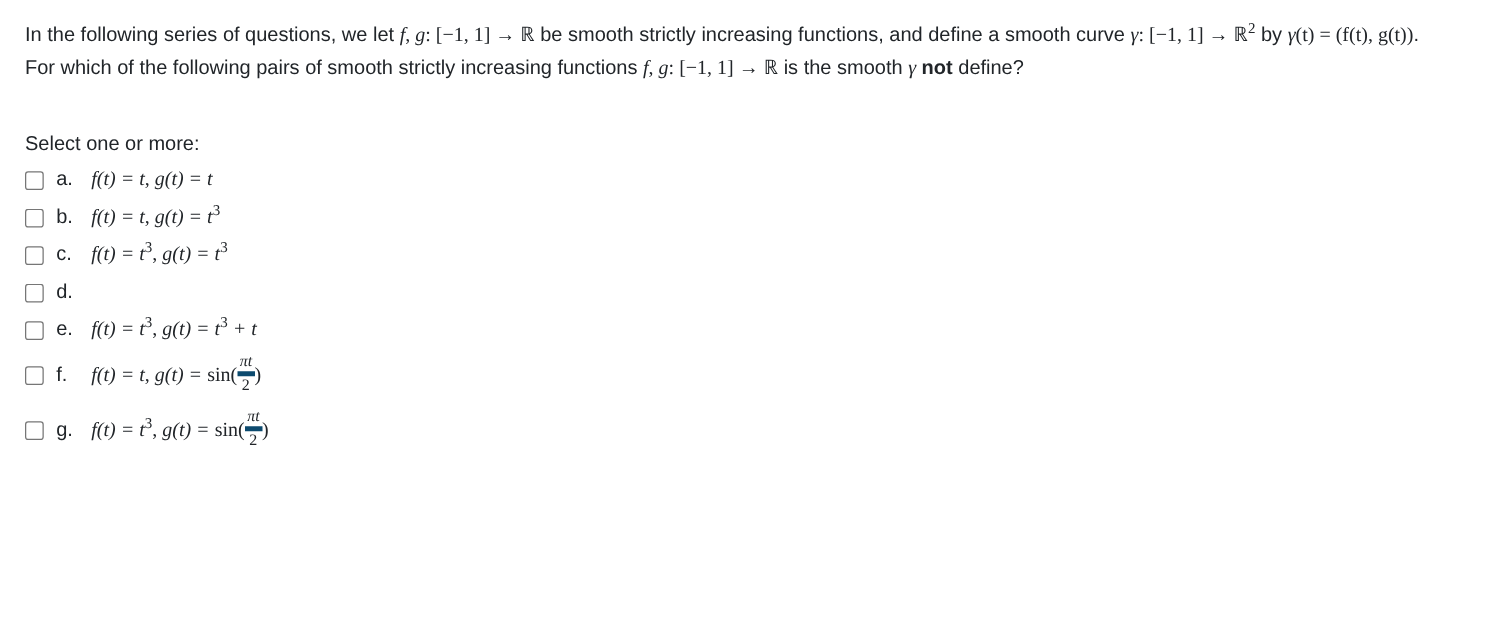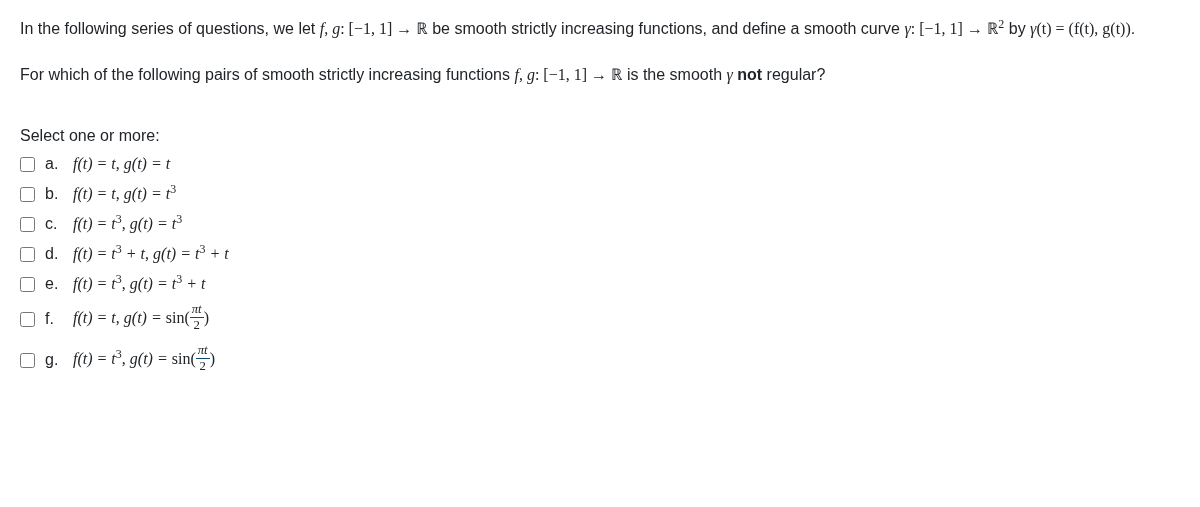--- a/index.html
+++ b/index.html
@@ -10,21 +10,21 @@
     body {
       font-family: Arial, Helvetica, sans-serif;
       font-size: 16px;
       color: #212529;
       padding: 16px 20px;
       background: #fff;
       width: 1200px;
     }
     .question-intro {
       line-height: 1.6;
-      margin-bottom: 20px;
+      margin-bottom: 0;
     }
     .question-prompt {
       line-height: 1.6;
       margin-bottom: 28px;
     }
     .select-label {
       margin-bottom: 10px;
       margin-top: 40px;
     }
     .options {
@@ -68,21 +68,21 @@
       text-align: center;
       font-size: 0.8em;
       line-height: 1;
       font-style: italic;
       font-family: 'Times New Roman', Times, serif;
       position: relative;
       top: -2px;
     }
     .frac .num {
       display: block;
-      border-bottom: 1px solid #0c4a6e;
+      border-bottom: 4px solid #0c4a6e;
       padding: 0 2px 1px 2px;
     }
     .frac .den {
       display: block;
       padding: 1px 2px 0 2px;
       font-style: normal;
     }
   </style>
 </head>
 <body>
@@ -94,21 +94,21 @@
   <span class="math"><span>γ</span><span class="mathfn">: [−1, 1] → </span><span class="mathbb">ℝ</span><sup class="mathfn">2</sup></span>
   <span> by </span>
   <span class="math"><span>γ</span><span class="mathfn">(t) = (f(t), g(t))</span></span><span>.</span>
 </div>
 
 <div class="question-prompt">
   <span>For which of the following pairs of smooth strictly increasing functions </span>
   <span class="math"><span>f</span><span class="mathfn">, </span><span>g</span><span class="mathfn">: [−1, 1] → </span><span class="mathbb">ℝ</span></span>
   <span> is the smooth </span>
   <span class="math">γ</span>
-  <span> </span><strong>not</strong><span> regular?</span>
+  <span> </span><strong>not</strong><span> define?</span>
 </div>
 
 <div class="select-label">Select one or more:</div>
 
 <div class="options">
 
   <div class="option">
     <input type="checkbox" style="">
     <span class="option-letter">a.</span>
     <span class="math">
@@ -128,23 +128,20 @@
     <input type="checkbox" style="">
     <span class="option-letter">c.</span>
     <span class="math">
       <span>f(t) = t</span><sup class="mathfn">3</sup><span class="mathfn">, </span><span>g(t) = t</span><sup class="mathfn">3</sup>
     </span>
   </div>
 
   <div class="option">
     <input type="checkbox" style="">
     <span class="option-letter">d.</span>
-    <span class="math">
-      <span>f(t) = t</span><sup class="mathfn">3</sup><span> + t</span><span class="mathfn">, </span><span>g(t) = t</span><sup class="mathfn">3</sup><span> + t</span>
-    </span>
   </div>
 
   <div class="option">
     <input type="checkbox" style="">
     <span class="option-letter">e.</span>
     <span class="math">
       <span>f(t) = t</span><sup class="mathfn">3</sup><span class="mathfn">, </span><span>g(t) = t</span><sup class="mathfn">3</sup><span> + t</span>
     </span>
   </div>
 

